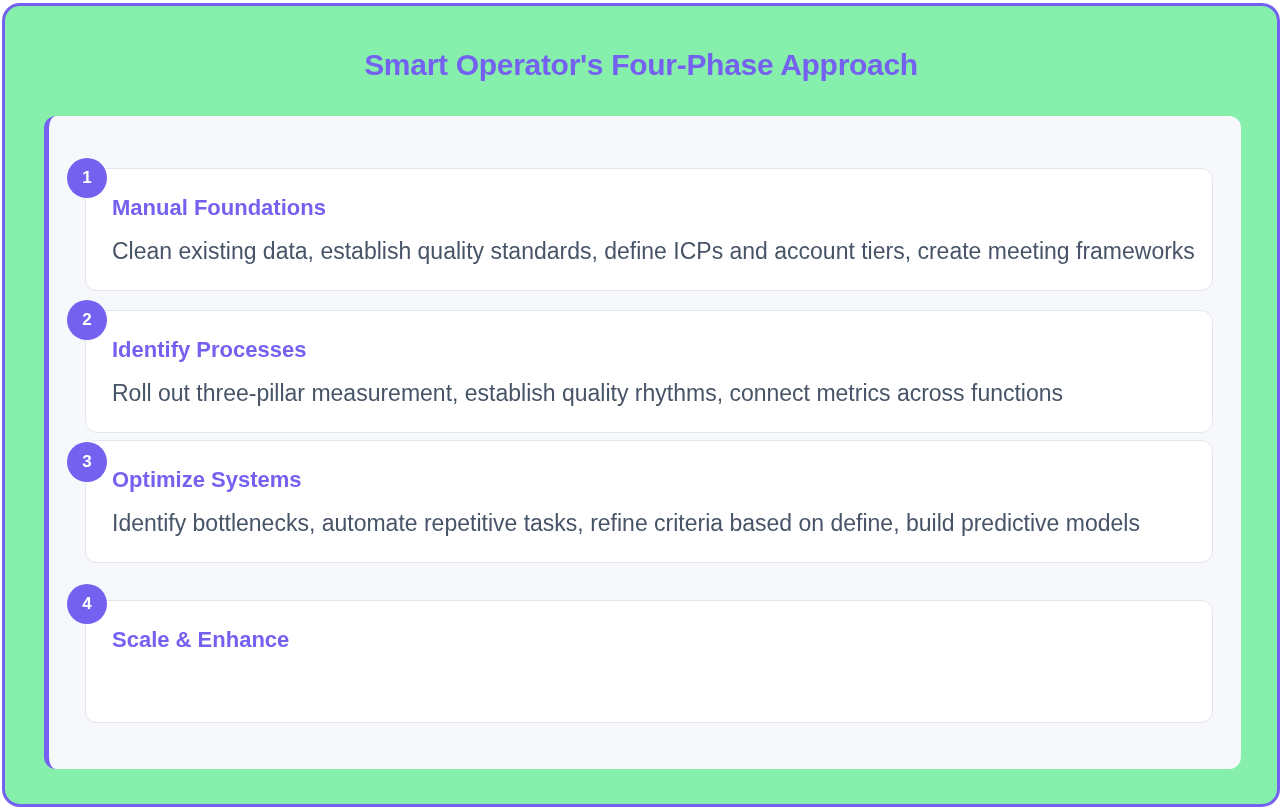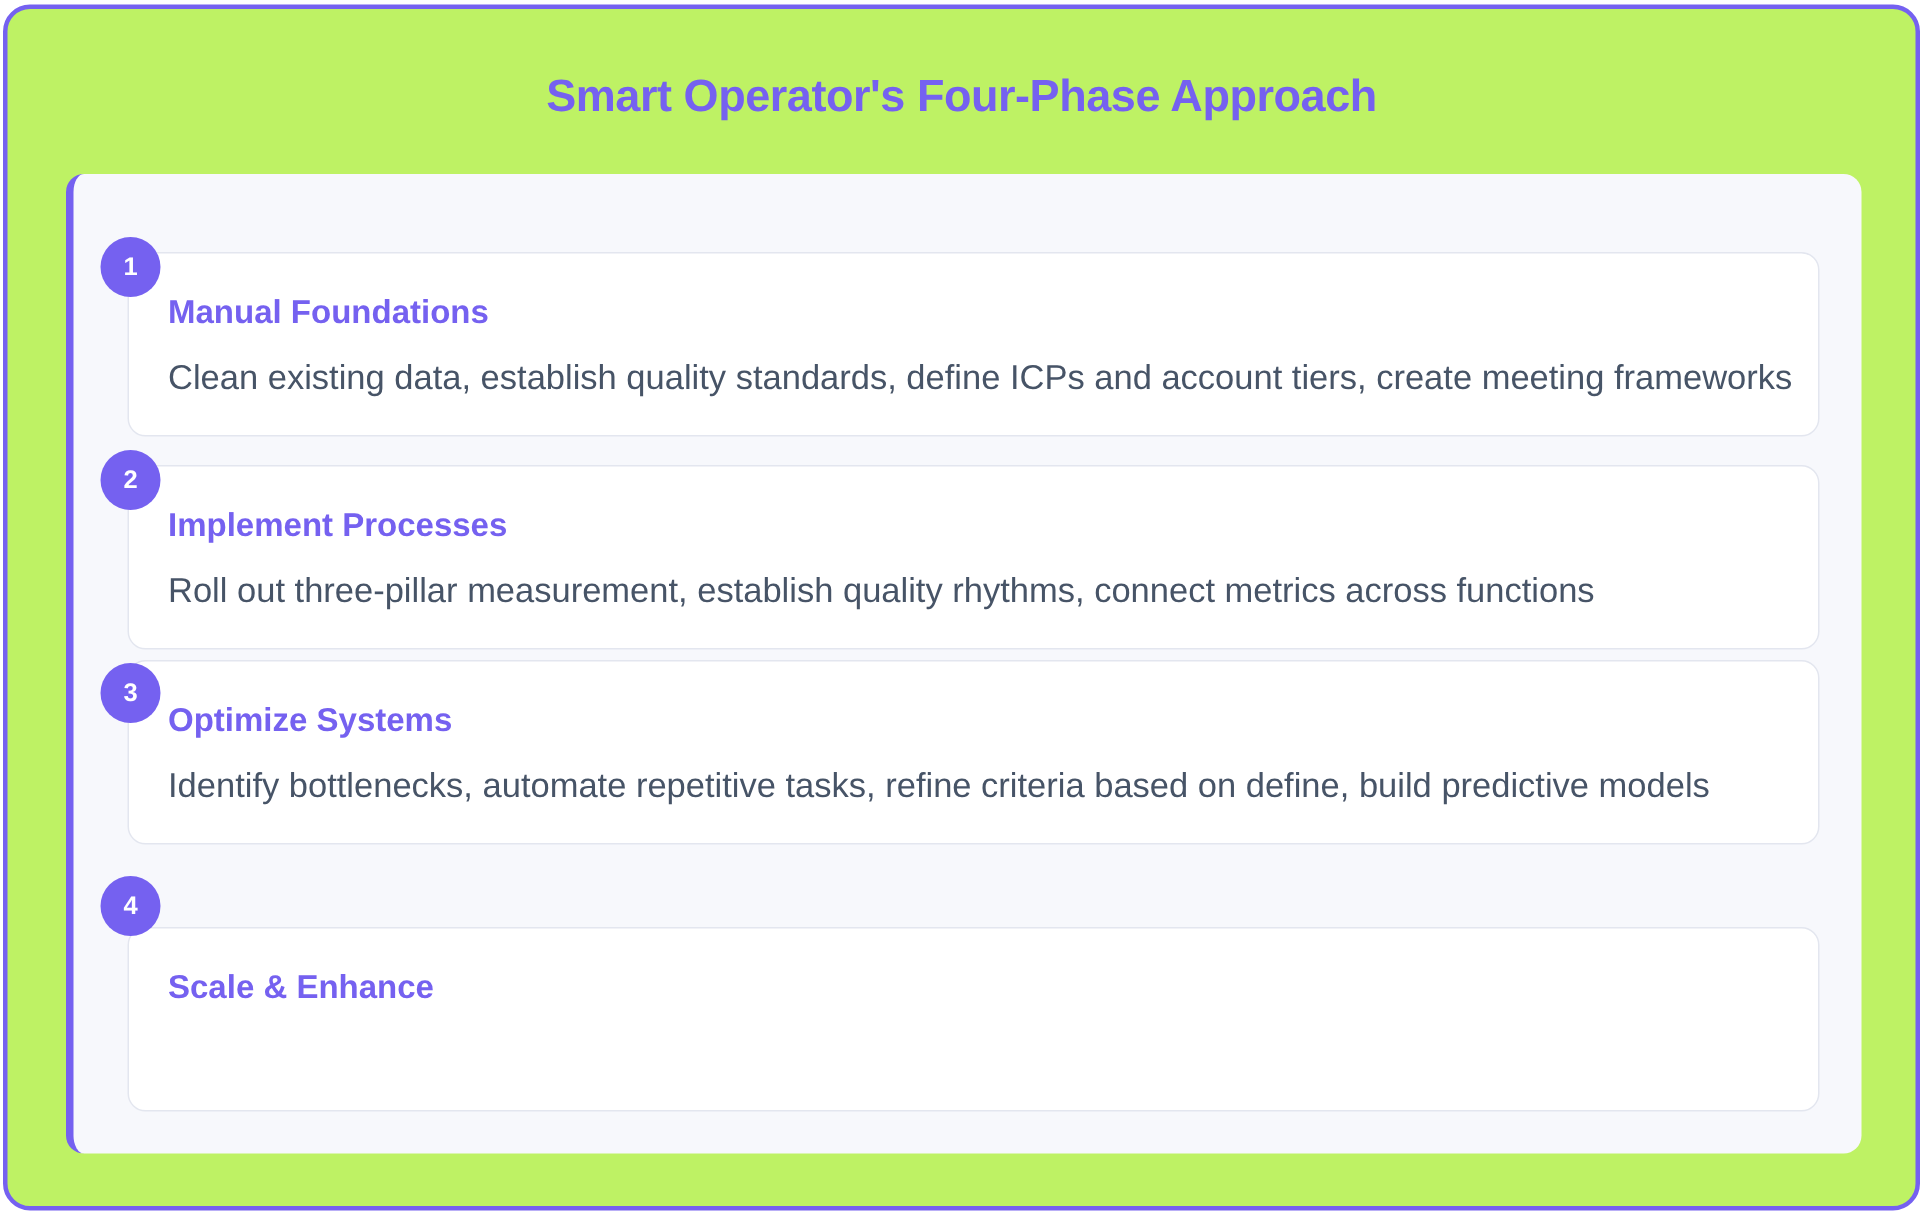--- a/index.html
+++ b/index.html
@@ -11,21 +11,21 @@
       overflow: hidden;
     }
     .frame {
       position: absolute;
       left: 2px;
       top: 3px;
       width: 1278px;
       height: 804px;
       border: 3px solid #7561f0;
       border-radius: 18px;
-      background: #bef264;
+      background: #86efac;
     }
     .title {
       position: absolute;
       left: 0;
       right: 0;
       top: 42px;
       text-align: center;
       font-size: 30px;
       font-weight: bold;
       color: #7561f0;
@@ -91,29 +91,29 @@
   <div class="panel">
 
     <div class="badge" style="top:42px;">1</div>
     <div class="card" style="top:52px;padding-left:44px;">
       <div class="card-title">Manual Foundations</div>
       <div class="card-desc">Clean existing data, establish quality standards, define ICPs and account tiers, create meeting frameworks</div>
     </div>
 
     <div class="badge" style="top:184px;">2</div>
     <div class="card" style="top:194px;">
-      <div class="card-title">Implement Processes</div>
+      <div class="card-title">Identify Processes</div>
       <div class="card-desc">Roll out three-pillar measurement, establish quality rhythms, connect metrics across functions</div>
     </div>
 
     <div class="badge" style="top:326px;">3</div>
     <div class="card" style="top:324px;">
       <div class="card-title">Optimize Systems</div>
       <div class="card-desc">Identify bottlenecks, automate repetitive tasks, refine criteria based on define, build predictive models</div>
     </div>
 
     <div class="badge" style="top:468px;">4</div>
-    <div class="card" style="top:502px;">
+    <div class="card" style="top:484px;">
       <div class="card-title">Scale &amp; Enhance</div>
     </div>
 
   </div>
 </div>
 
 </body></html>

